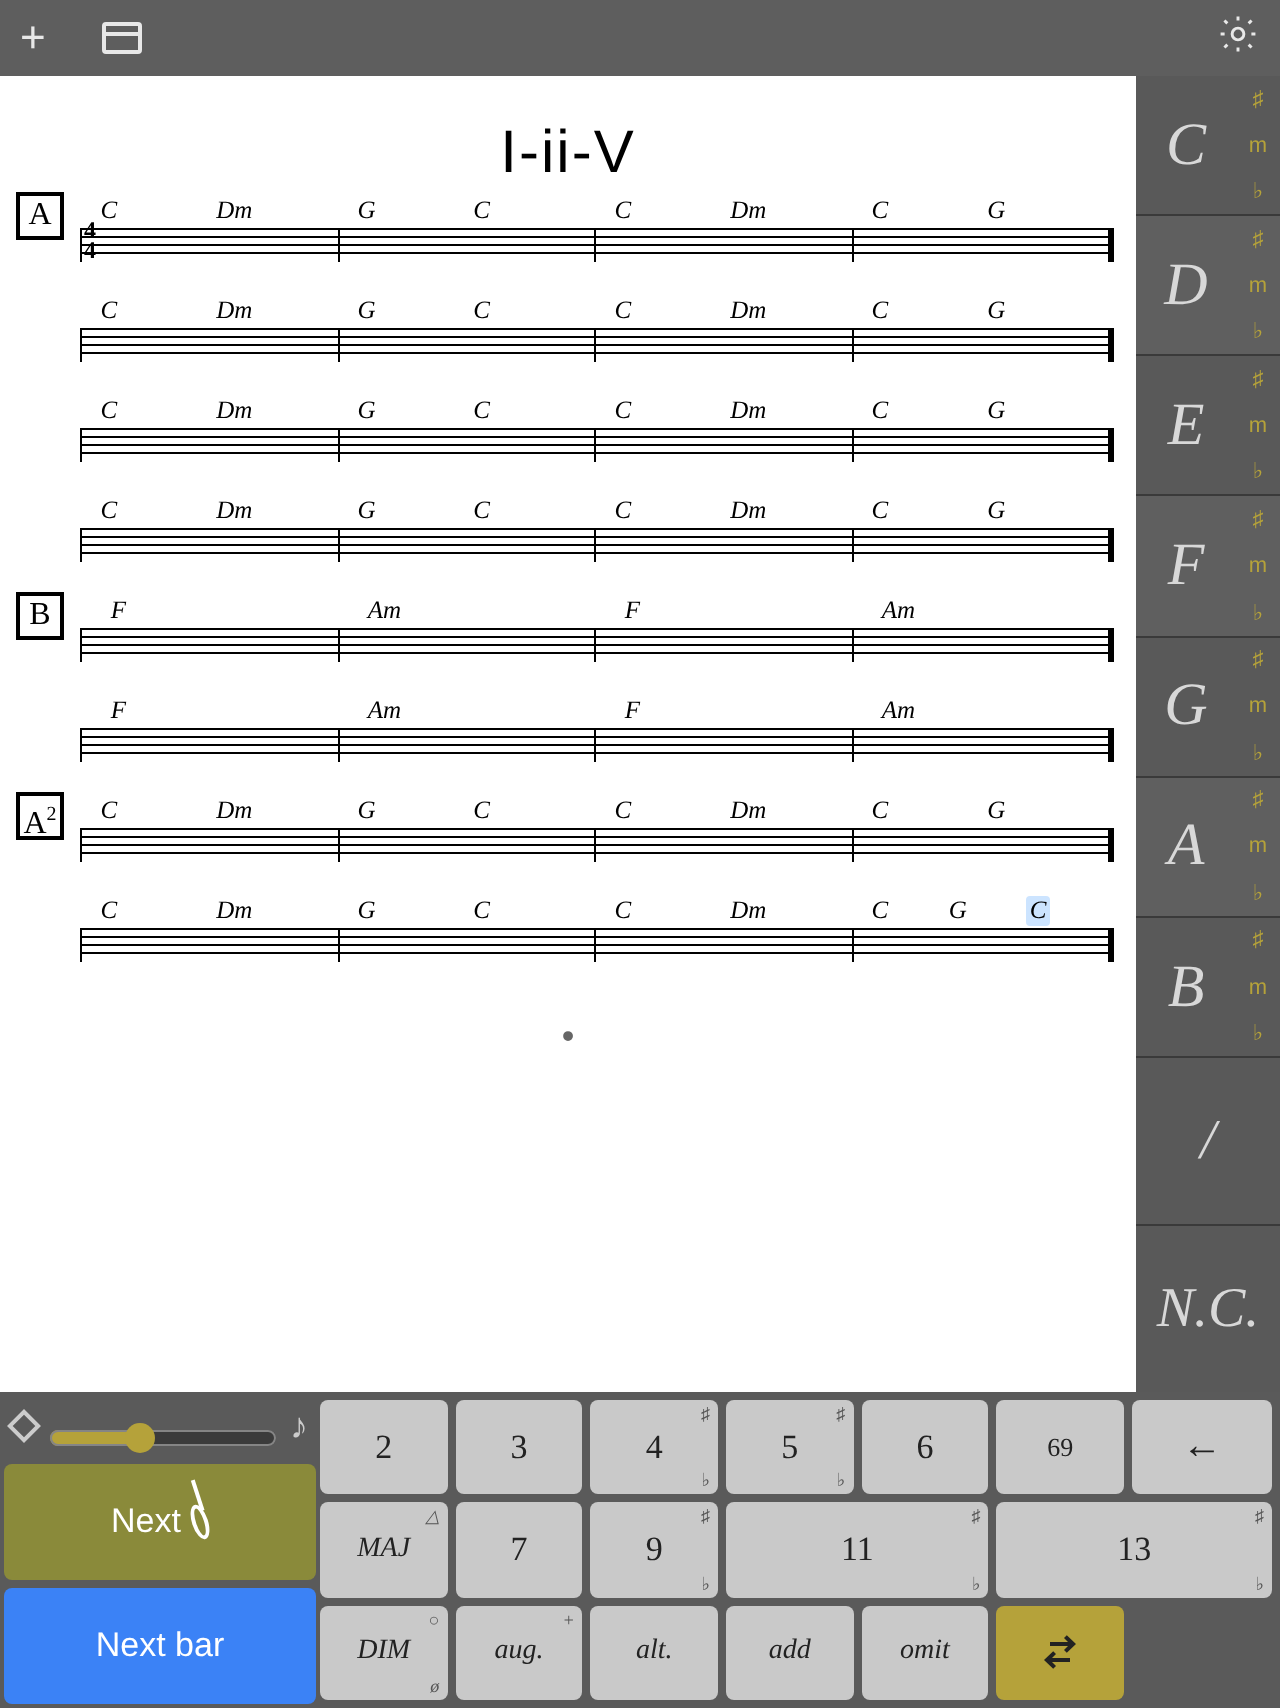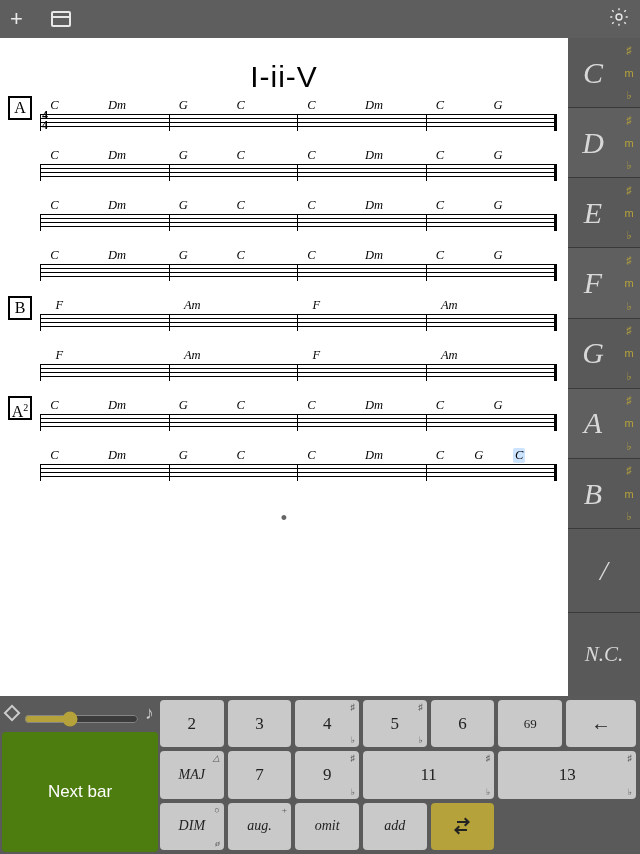--- a/index.html
+++ b/index.html
@@ -44,33 +44,33 @@
   .page-dot { text-align:center; color:#666; font-size:18px; padding:4px 0; }
 
   
   .palette { width:72px; background:#4a4a4a; display:flex; flex-direction:column; }
   .key-row { flex:1; display:flex; align-items:stretch; border-bottom:1px solid #3a3a3a; position:relative; background:#595959; }
   .key-row.alt { background:#5f5f5f; }
   .key-letter { flex:1; display:flex; align-items:center; justify-content:center; color:#d8d8d8; font-family: 'Brush Script MT', cursive; font-size:30px; font-style:italic; }
   .key-mods { width:22px; display:flex; flex-direction:column; font-size:11px; color:#b5a23a; }
   .key-mods div { flex:1; display:flex; align-items:center; justify-content:center; }
   .key-slash, .key-nc { flex:1.2; display:flex; align-items:center; justify-content:center; color:#d8d8d8; font-family:'Brush Script MT', cursive; font-size:28px; font-style:italic; border-bottom:1px solid #3a3a3a; background:#595959; }
-  .key-nc { font-size:21px; border-bottom:none; }
+  .key-nc { font-size:28px; border-bottom:none; }
 
   
   .keyboard { height:158px; background:#5a5a5a; display:flex; padding:2px; gap:2px; }
   .kb-left { width:156px; display:flex; flex-direction:column; gap:4px; }
   .slider-row { height:30px; display:flex; align-items:center; gap:6px; padding:0 4px; color:#ddd; }
   .diamond { width:12px; height:12px; border:2px solid #ccc; transform:rotate(45deg); }
   .slider { flex:1; height:4px; }
   .slider input { width:100%; accent-color:#b5a23a; }
   .note-icon { font-size:18px; color:#ccc; }
   .big-btn { flex:1; border-radius:4px; display:flex; align-items:center; justify-content:center; color:#fff; font-size:17px; gap:6px; }
   .big-btn.next { background:#8a8a3a; }
-  .big-btn.bar { background:#4d7c0f; }
+  .big-btn.bar { background:#3b82f6; }
   .half-note { display:inline-block; width:8px; height:18px; border:2px solid #fff; border-radius:50%; position:relative; transform:rotate(-18deg); }
   .half-note::after { content:""; position:absolute; right:-2px; top:-14px; width:2px; height:16px; background:#fff; }
 
   .kb-grid { flex:1; display:grid; grid-template-columns: repeat(6,1fr) 1.1fr; grid-template-rows: repeat(3,1fr); gap:4px; padding:2px 2px 2px 0; }
   .key { background:#c9c9c9; border-radius:4px; display:flex; align-items:center; justify-content:center; font-family: Georgia, serif; font-size:17px; color:#222; position:relative; }
   .key .sup { position:absolute; top:2px; right:4px; font-size:9px; color:#555; }
   .key .sub { position:absolute; bottom:2px; right:4px; font-size:9px; color:#555; }
   .key.small { font-size:14px; font-style:italic; }
   .key.swap { background:#b5a23a; }
   .key.swap svg { width:24px; height:24px; }
@@ -347,20 +347,24 @@
     </div>
 </div>
 
 <div class="keyboard">
   <div class="kb-left">
     <div class="slider-row">
       <span class="diamond"></span>
       <div class="slider"><input type="range" min="0" max="100" value="38" style=""></div>
       <span class="note-icon">♪</span>
     </div>
+    <div class="big-btn next">
+      <span>Next</span>
+      <span class="half-note"></span>
+    </div>
     <div class="big-btn bar">
       <span>Next bar</span>
     </div>
   </div>
   <div class="kb-grid" id="kb-grid">
       <div class="key">2</div>
       <div class="key">3</div>
       <div class="key">4<span class="sup">♯</span><span class="sub">♭</span></div>
       <div class="key">5<span class="sup">♯</span><span class="sub">♭</span></div>
       <div class="key">6</div>
@@ -369,21 +373,22 @@
         <div>9</div>
       </div>
       <div class="key back">←</div>
       <div class="key small" style="grid-column: span 1;">MAJ<span class="sup">△</span></div>
       <div class="key" style="grid-column: span 1;">7</div>
       <div class="key" style="grid-column: span 1;">9<span class="sup">♯</span><span class="sub">♭</span></div>
       <div class="key" style="grid-column: span 2;">11<span class="sup">♯</span><span class="sub">♭</span></div>
       <div class="key" style="grid-column: span 2;">13<span class="sup">♯</span><span class="sub">♭</span></div>
       <div class="key small">DIM<span class="sup">○</span><span class="sub">ø</span></div>
       <div class="key small">aug.<span class="sup">+</span></div>
+      <div class="key small">alt.</div>
+      <div class="key small">add</div>
       <div class="key small">omit</div>
-      <div class="key small">add</div>
       <div class="key swap">
         <svg viewBox="0 0 24 24" fill="#222">
           <path d="M7 7h9l-2-2 1.4-1.4L20 8l-4.6 4.4L14 11l2-2H7zM17 17H8l2 2-1.4 1.4L4 16l4.6-4.4L10 13l-2 2h9z"></path>
         </svg>
       </div>
     </div>
 </div>
 
 </body></html>

